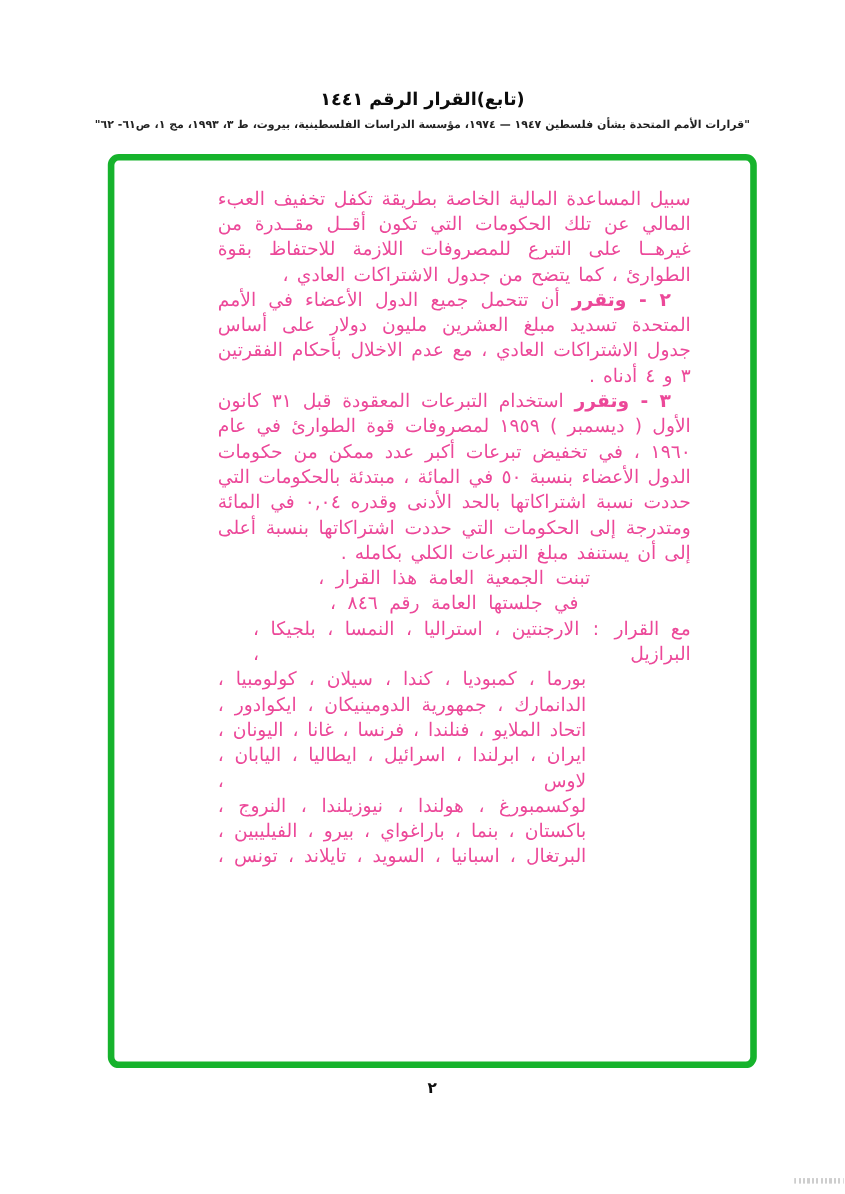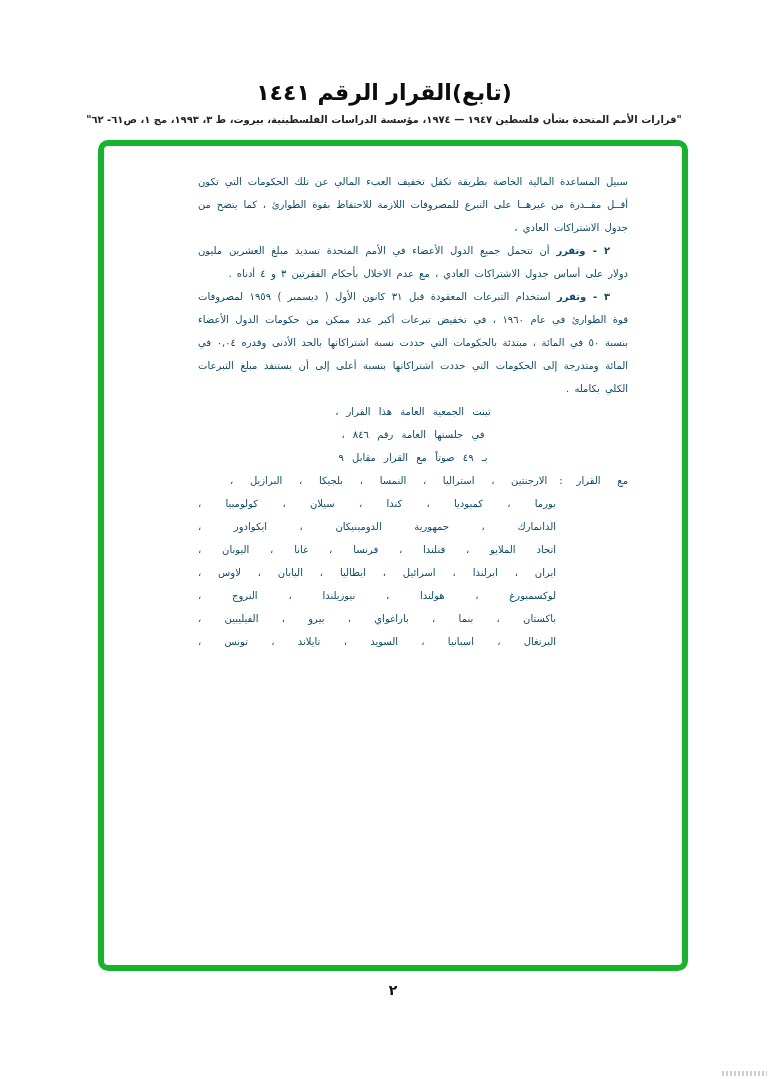--- a/index.html
+++ b/index.html
@@ -6,53 +6,53 @@
   .page{
     position:relative;
     width:768px;height:1085px;
     background:#ffffff;
     font-family:"DejaVu Sans",sans-serif;
     color:#151515;
     overflow:hidden;
   }
   
   .header{position:absolute;top:80px;left:0;width:768px;text-align:center;direction:rtl;}
-  .doc-title{font-size:22px;font-weight:bold;color:#0d0d0d;letter-spacing:.5px;}
+  .doc-title{font-size:16px;font-weight:bold;color:#0d0d0d;letter-spacing:.5px;}
   .doc-citation{margin-top:9px;font-size:10px;font-weight:bold;color:#222;}
   
   .green-frame{
     position:absolute;left:98px;top:140px;
     width:578px;height:819px;
     border:6px solid #16b32c;
     border-radius:10px;
     background:#ffffff;
   }
   
   .content{
     position:absolute;
     top:24px;right:54px;left:94px;bottom:8px;
     direction:rtl;
     text-align:justify;
-    font-size:10px;
+    font-size:17px;
     line-height:23px;
     word-spacing:2px;
-    color:#0c4a6e;
+    color:#ec4899;
   }
   .content p{margin:0;}
   .clause{text-indent:18px;}
   .clause b{font-weight:bold;}
   .adoption-line{
     text-align:center;
     word-spacing:5px;
   }
   .adoption-line.indented{margin-right:72px;}
   .vote-block{margin-top:0;}
   .vote-line{display:block;}
   .vote-line.first{text-align:justify;text-align-last:justify;margin-left:32px;}
-  .vote-line.cont{margin-right:72px;text-align:justify;text-align-last:justify;}
+  .vote-line.cont{margin-right:95px;text-align:justify;text-align-last:justify;}
   .vote-colon{margin-right:14px;margin-left:12px;}
   
   .footer-pagenum{
     position:absolute;top:982px;left:98px;width:590px;
     text-align:center;font-size:14px;font-weight:bold;color:#0d0d0d;
   }
   
   .corner-mark{
     position:absolute;left:722px;top:1071px;width:45px;height:5px;
     background:repeating-linear-gradient(90deg,#b9b9b9 0 2px,transparent 2px 4px);
@@ -75,21 +75,20 @@
       <p>سبيل المساعدة المالية الخاصة بطريقة تكفل تخفيف العبء المالي عن تلك الحكومات التي تكون أقــل مقــدرة من غيرهــا على التبرع للمصروفات اللازمة للاحتفاظ بقوة الطوارئ ، كما يتضح من جدول الاشتراكات العادي ،</p>
 
 
       <p class="clause"><b>٢ - </b><b>وتقرر</b><span> أن تتحمل جميع الدول الأعضاء في الأمم المتحدة تسديد مبلغ العشرين مليون دولار على أساس جدول الاشتراكات العادي ، مع عدم الاخلال بأحكام الفقرتين ٣ و ٤ أدناه .</span></p>
 
       <p class="clause"><b>٣ - </b><b>وتقرر</b><span> استخدام التبرعات المعقودة قبل ٣١ كانون الأول ( ديسمبر ) ١٩٥٩ لمصروفات قوة الطوارئ في عام ١٩٦٠ ، في تخفيض تبرعات أكبر عدد ممكن من حكومات الدول الأعضاء بنسبة ٥٠ في المائة ، مبتدئة بالحكومات التي حددت نسبة اشتراكاتها بالحد الأدنى وقدره ٠,٠٤ في المائة ومتدرجة إلى الحكومات التي حددت اشتراكاتها بنسبة أعلى إلى أن يستنفد مبلغ التبرعات الكلي بكامله .</span></p>
 
 
       <div class="adoption-line">تبنت الجمعية العامة هذا القرار ،</div>
       <div class="adoption-line">في جلستها العامة رقم ٨٤٦ ،</div>
-      <div class="adoption-line">بـ ٤٩ صوتاً مع القرار مقابل ٩</div>
 
       <div class="vote-block">
         <div class="vote-line first"><span class="vote-label">مع القرار</span><span class="vote-colon">:</span><span>الارجنتين ، استراليا ، النمسا ، بلجيكا ، البرازيل ،</span></div>
         <div class="vote-line cont">بورما ، كمبوديا ، كندا ، سيلان ، كولومبيا ،</div>
         <div class="vote-line cont">الدانمارك ، جمهورية الدومينيكان ، ايكوادور ،</div>
         <div class="vote-line cont">اتحاد الملايو ، فنلندا ، فرنسا ، غانا ، اليونان ،</div>
         <div class="vote-line cont">ايران ، ابرلندا ، اسرائيل ، ايطاليا ، اليابان ، لاوس ،</div>
         <div class="vote-line cont">لوكسمبورغ ، هولندا ، نيوزيلندا ، النروج ،</div>
         <div class="vote-line cont">باكستان ، بنما ، باراغواي ، بيرو ، الفيليبين ،</div>
         <div class="vote-line cont">البرتغال ، اسبانيا ، السويد ، تايلاند ، تونس ،</div>

